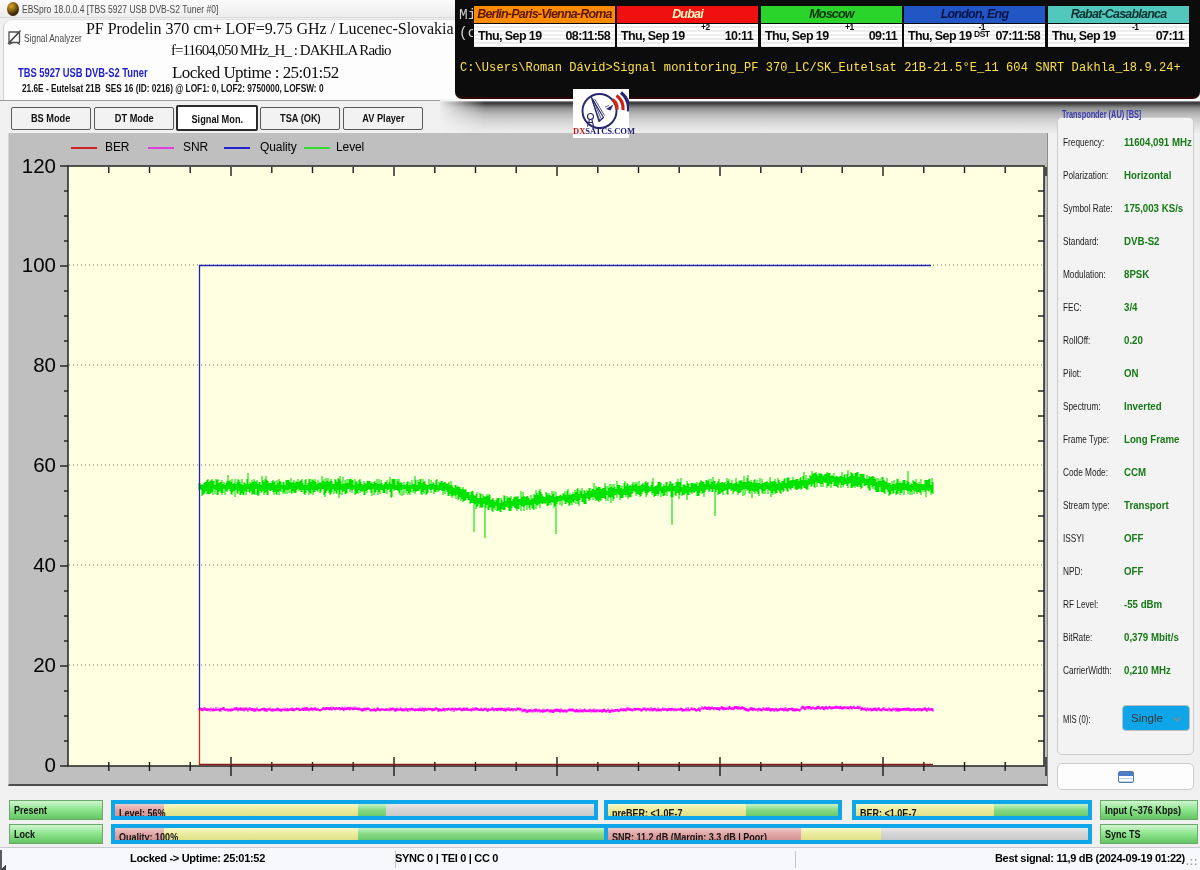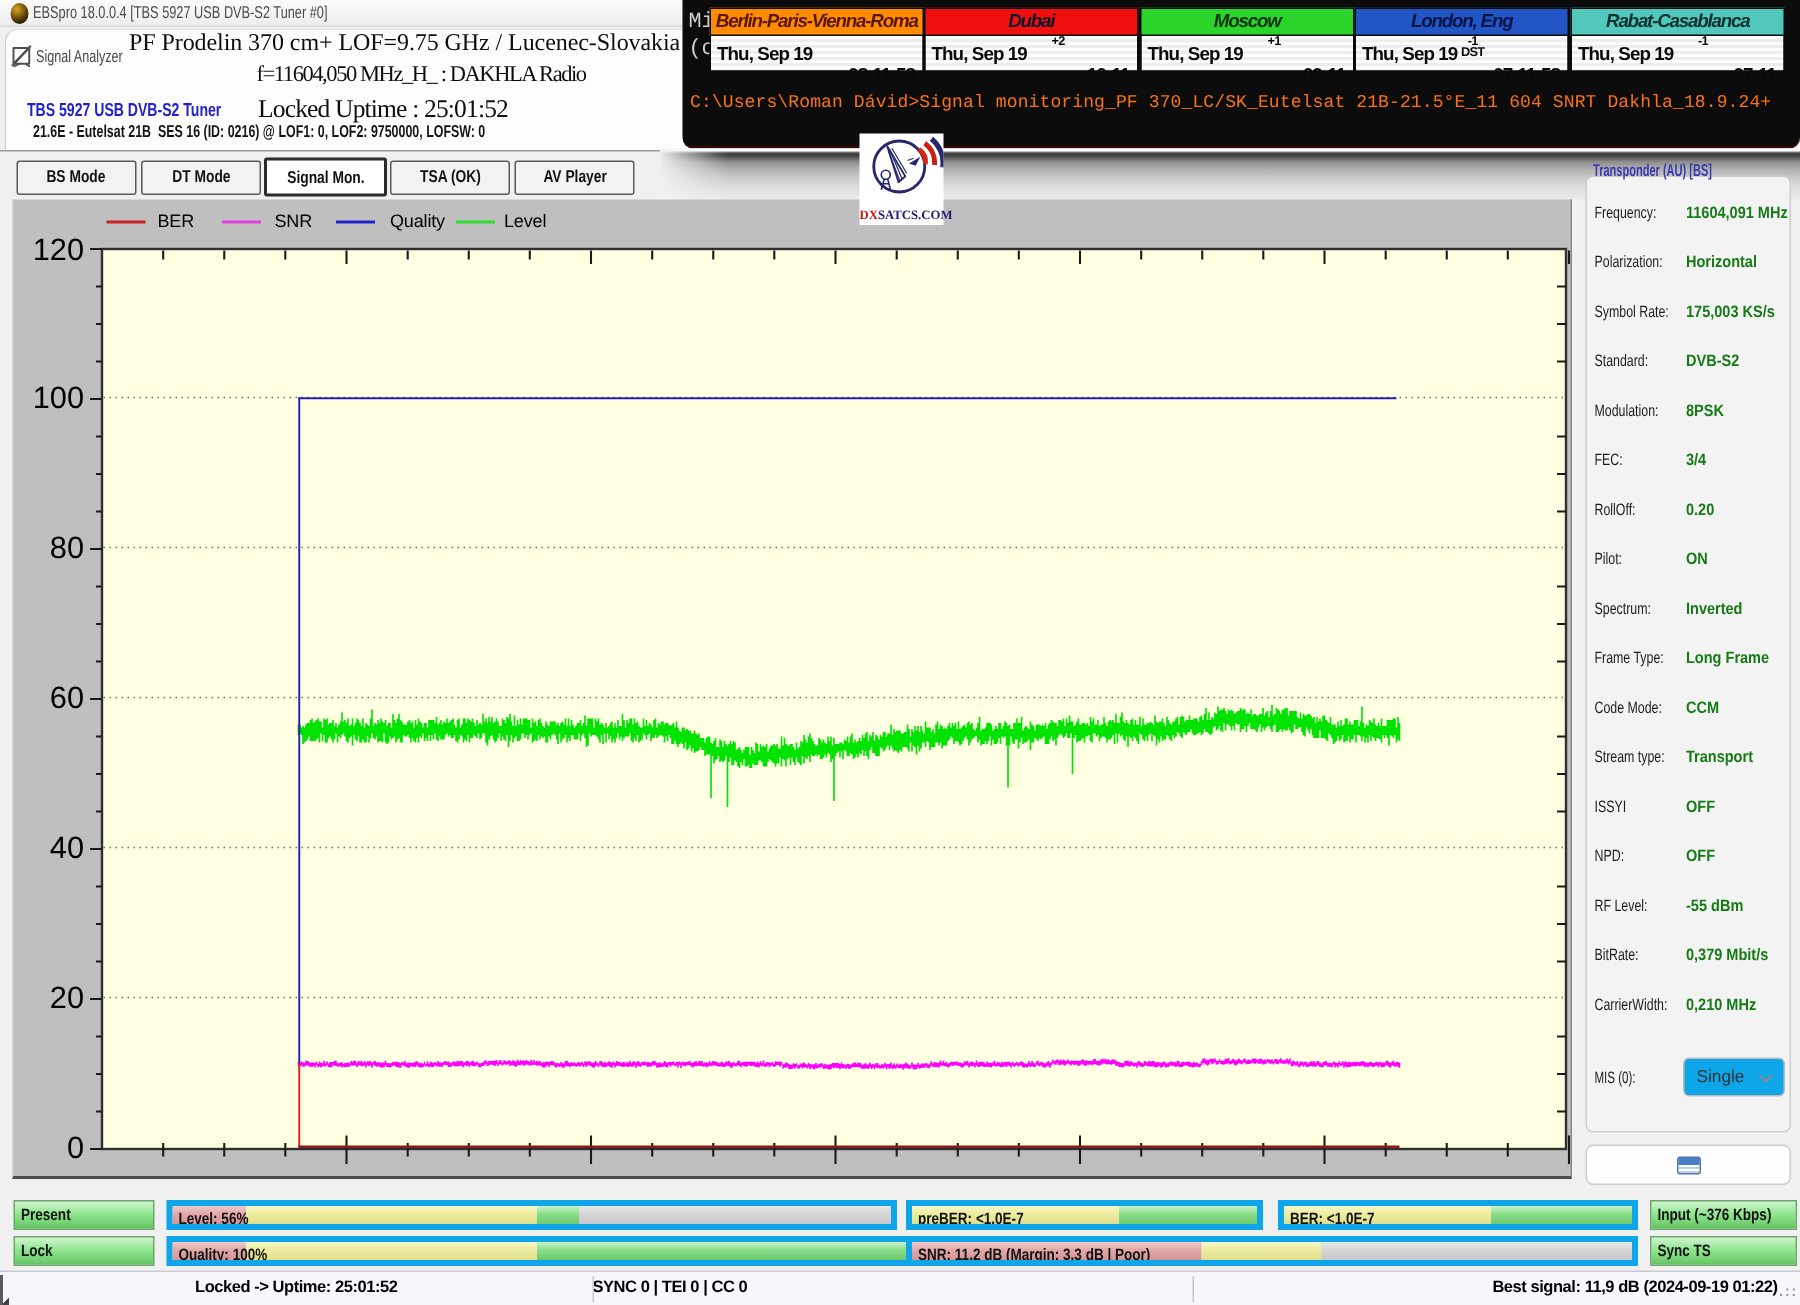--- a/index.html
+++ b/index.html
@@ -44,31 +44,31 @@
 .sg-gray {background:linear-gradient(#e8e8e8,#d6d6d6 45%,#c9c9c9)}
 .gbar {position:absolute;height:20px;border:1px solid #6aa86a;background:linear-gradient(#d2f5d2,#90e690 45%,#64c564);font-size:11px;font-weight:bold;color:#111}
 .gbar .txt {position:absolute;left:4px;top:3px;white-space:nowrap;transform:scaleX(0.82);transform-origin:0 0}
 #statusbar {position:absolute;left:0;top:847px;width:1200px;height:23px;background:#f7f8fc;border-top:1px solid #c9c9d2;font-size:11px;font-weight:bold;color:#000}
 #statusbar div {letter-spacing:-0.3px}
 #statusbar .s1 {position:absolute;left:0;width:395px;text-align:center;top:4px}
 #statusbar .s2 {position:absolute;left:395px;width:400px;text-align:left;top:4px}
 #statusbar .s3 {position:absolute;left:795px;width:390px;text-align:right;top:4px}
 .sep {position:absolute;top:3px;width:1px;height:17px;background:#c4c4cc}
 #console {position:absolute;left:455px;top:0;width:745px;height:99px;background:#0c0c0c;border-radius:0 0 7px 7px;border-bottom:2px solid #300808}
-#cmdline {position:absolute;left:5px;top:61px;font-family:"Liberation Mono",monospace;font-size:12px;color:#f97316;white-space:nowrap;letter-spacing:0.08px}
+#cmdline {position:absolute;left:5px;top:61px;font-family:"Liberation Mono",monospace;font-size:12px;color:#fde047;white-space:nowrap;letter-spacing:0.08px}
 .cpart {position:absolute;font-family:"Liberation Mono",monospace;font-size:14.5px;color:#cfcfcf}
 #clocks {position:absolute;left:473px;top:5px;width:718px;height:44px}
 .ccol {position:absolute;top:0;height:44px}
 .chead {position:absolute;left:0;right:0;top:0;height:19px;border:1.5px solid #0a0a0a;font-size:12.5px;font-weight:bold;font-style:italic;text-align:center;line-height:16px;letter-spacing:-0.8px}
 .ctime {position:absolute;left:0;right:0;top:19px;height:24px;border:1.5px solid #0a0a0a;border-top:none;
  background:repeating-linear-gradient(#ffffff 0 2px,#ededed 2px 4px);color:#0a0a0a;font-weight:bold;font-size:12.5px}
 .cdate {position:absolute;left:4px;top:5px;letter-spacing:-0.6px;white-space:nowrap}
-.ctm {position:absolute;right:5px;top:19px;letter-spacing:-0.6px}
+.ctm {position:absolute;right:5px;top:5px;letter-spacing:-0.6px}
 .csup {position:absolute;left:84px;top:0px;font-size:8.5px;letter-spacing:-0.5px;white-space:pre-line;line-height:7px;text-align:center}
-#logo {position:absolute;left:573px;top:89px;width:56px;height:61px;background:#fff}
+#logo {position:absolute;left:573px;top:89px;width:56px;height:49px;background:#fff}
 #logotext {position:absolute;left:0;right:0;bottom:2px;text-align:center;font-size:8.5px;font-weight:bold;font-family:"Liberation Serif",serif;color:#202074;letter-spacing:0px}
 #logotext .dx {color:#cc1111}
 </style></head>
 <body>
 <div id="titlebar">
     <div id="ticon"></div>
     <div class="tt">EBSpro 18.0.0.4 [TBS 5927 USB DVB-S2 Tuner #0]</div>
   </div>
 <div id="header"></div>
 <div id="l1" class="serif">PF Prodelin 370 cm+ LOF=9.75 GHz / Lucenec-Slovakia</div>
@@ -359,21 +359,21 @@
 </div>
 <div id="clocks">
     <div class="ccol" style="left:0px;width:143px">
 <div class="chead" style="background:#ff8c00;color:#5a1400">Berlin-Paris-Vienna-Roma</div>
 <div class="ctime">
         <span class="cdate">Thu, Sep 19</span>
         <span class="ctm">08:11:58</span>
       </div>
     </div>
     <div class="ccol" style="left:143px;width:143px">
-<div class="chead" style="background:#f01010;color:#0f172a">Dubai</div>
+<div class="chead" style="background:#f01010;color:#fef9c3">Dubai</div>
 <div class="ctime">
         <span class="cdate">Thu, Sep 19</span>
         <span class="csup" style="left:84px">+2</span>
         <span class="ctm">10:11</span>
       </div>
     </div>
     <div class="ccol" style="left:287px;width:143px">
 <div class="chead" style="background:#2bd42b;color:#073007">Moscow</div>
 <div class="ctime">
         <span class="cdate">Thu, Sep 19</span>

